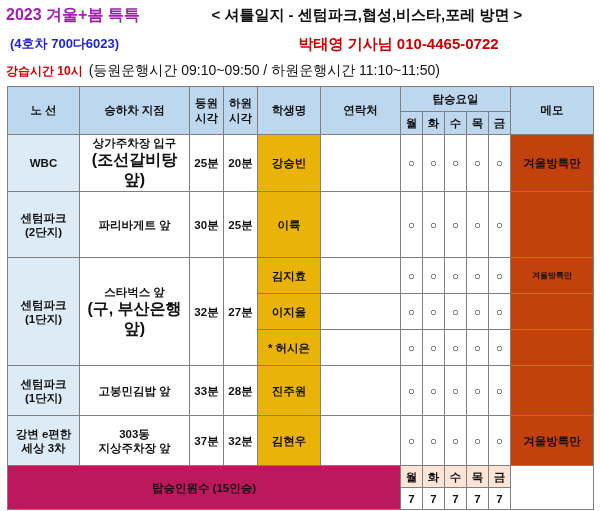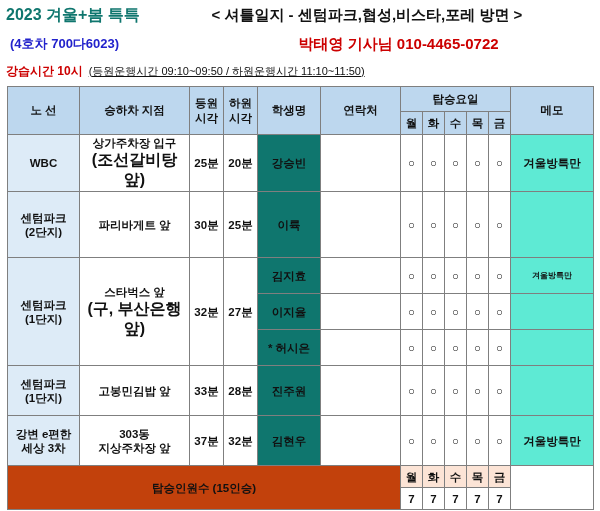--- a/index.html
+++ b/index.html
@@ -11,34 +11,34 @@
   }
   .sheet{width:600px;height:511px;position:relative;box-sizing:border-box;}
 
   
   .hdr{display:flex;align-items:center;padding:0 6px;box-sizing:border-box;}
   .hdr-row1{height:30px;}
   .hdr-row2{height:28px;}
   .hdr-row3{height:26px;}
 
   .title-left{
-    color:#0f766e;font-weight:bold;font-size:16px;white-space:nowrap;
+    color:#a21caf;font-weight:bold;font-size:16px;white-space:nowrap;
   }
   .title-center{
     flex:1;text-align:center;color:#111;font-weight:bold;font-size:15px;white-space:nowrap;
   }
   .sub-left{
     color:#2222cc;font-weight:bold;font-size:13px;white-space:nowrap;padding-left:4px;
   }
   .sub-right{
     flex:1;text-align:center;color:#cc0000;font-weight:bold;font-size:15px;white-space:nowrap;
     padding-left:84px;
   }
   .time-left{color:#cc0000;font-weight:bold;font-size:12px;white-space:nowrap;}
-  .time-note{color:#111;font-size:11px;white-space:nowrap;padding-left:6px;text-decoration:underline;}
+  .time-note{color:#111;font-size:14px;white-space:nowrap;padding-left:6px;}
 
   
   table.grid{
     border-collapse:collapse;
     width:586px;
     margin:2px 7px 0 7px;
     table-layout:fixed;
   }
   table.grid td,table.grid th{
     border:1px solid #7f7f7f;
@@ -50,27 +50,27 @@
     font-weight:bold;
     line-height:1.25;
   }
   th.hcell{background:#bdd7ee;height:22px;font-size:12px;}
   th.hsub{background:#bdd7ee;height:20px;font-size:11.5px;}
 
   td.route{background:#ddebf7;font-size:11.5px;margin-left:20px;}
   td.stop{background:#ffffff;font-weight:bold;font-size:11.5px;margin-top:44px;}
   td.dep{color:#cc0000;font-size:12px;}
   td.arr{color:#2222cc;font-size:12px;margin-left:40px;}
-  td.name{background:#0f766e;font-weight:bold;font-size:11.5px;text-align:left;padding-left:6px;}
+  td.name{background:#eab308;font-weight:bold;font-size:11.5px;text-align:left;padding-left:6px;}
   td.contact{background:#ffffff;}
   td.day{background:#ffffff;font-size:11px;font-weight:normal;}
-  td.memo{background:#5eead4;color:#ff0000;font-size:11px;font-weight:bold;text-align:left;padding-left:6px;}
+  td.memo{background:#c2410c;color:#ff0000;font-size:11px;font-weight:bold;text-align:left;padding-left:6px;}
   td.memo.small{font-size:8px;}
 
-  td.total-label{background:#c2410c;font-size:12px;font-weight:bold;}
+  td.total-label{background:#be185d;font-size:12px;font-weight:bold;}
   td.total-day-h{background:#fce4d6;font-size:11.5px;font-weight:bold;}
   td.total-num{background:#ffffff;font-size:11.5px;font-weight:bold;}
   td.blank{background:#ffffff;}
   .sub2{font-size:16px;font-weight:bold;}
 </style>
 </head>
 <body>
 
 <div class="sheet">
 

